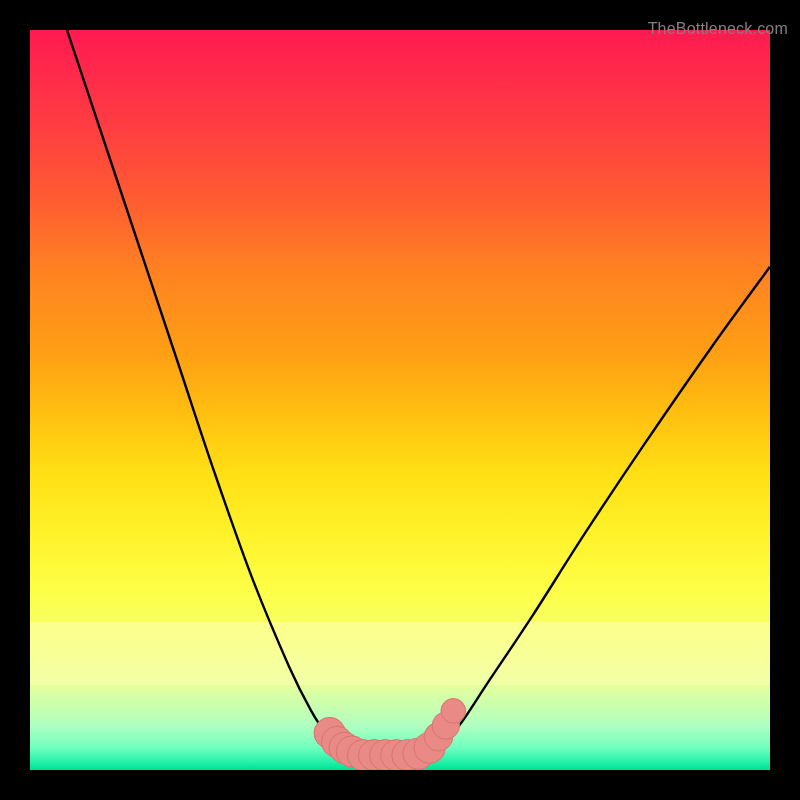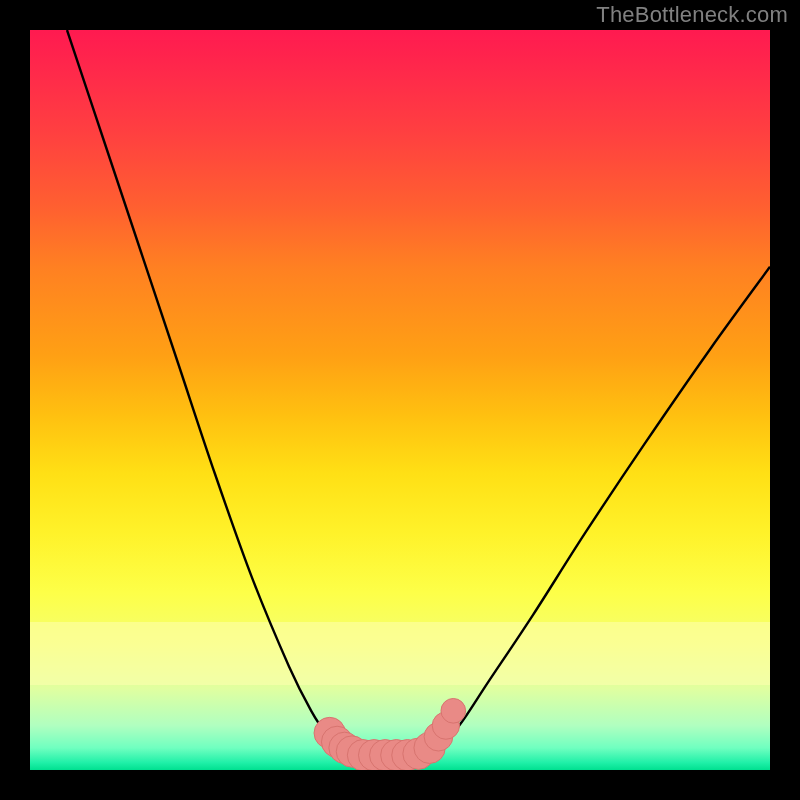--- a/index.html
+++ b/index.html
@@ -56,24 +56,24 @@
   
   .pale-band {
     position: absolute;
     left: 0;
     width: 100%;
     background: #ffffb0;
     opacity: 0.55;
   }
   .watermark {
     position: absolute;
-    top: 2px;
+    top: 20px;
     right: 12px;
     color: #808080;
-    font-size: 22px;
+    font-size: 16px;
     font-weight: 500;
     letter-spacing: 0.2px;
     font-family: Arial, Helvetica, sans-serif;
   }
   svg.curves {
     position: absolute;
     left: 0;
     top: 0;
   }
 </style>

